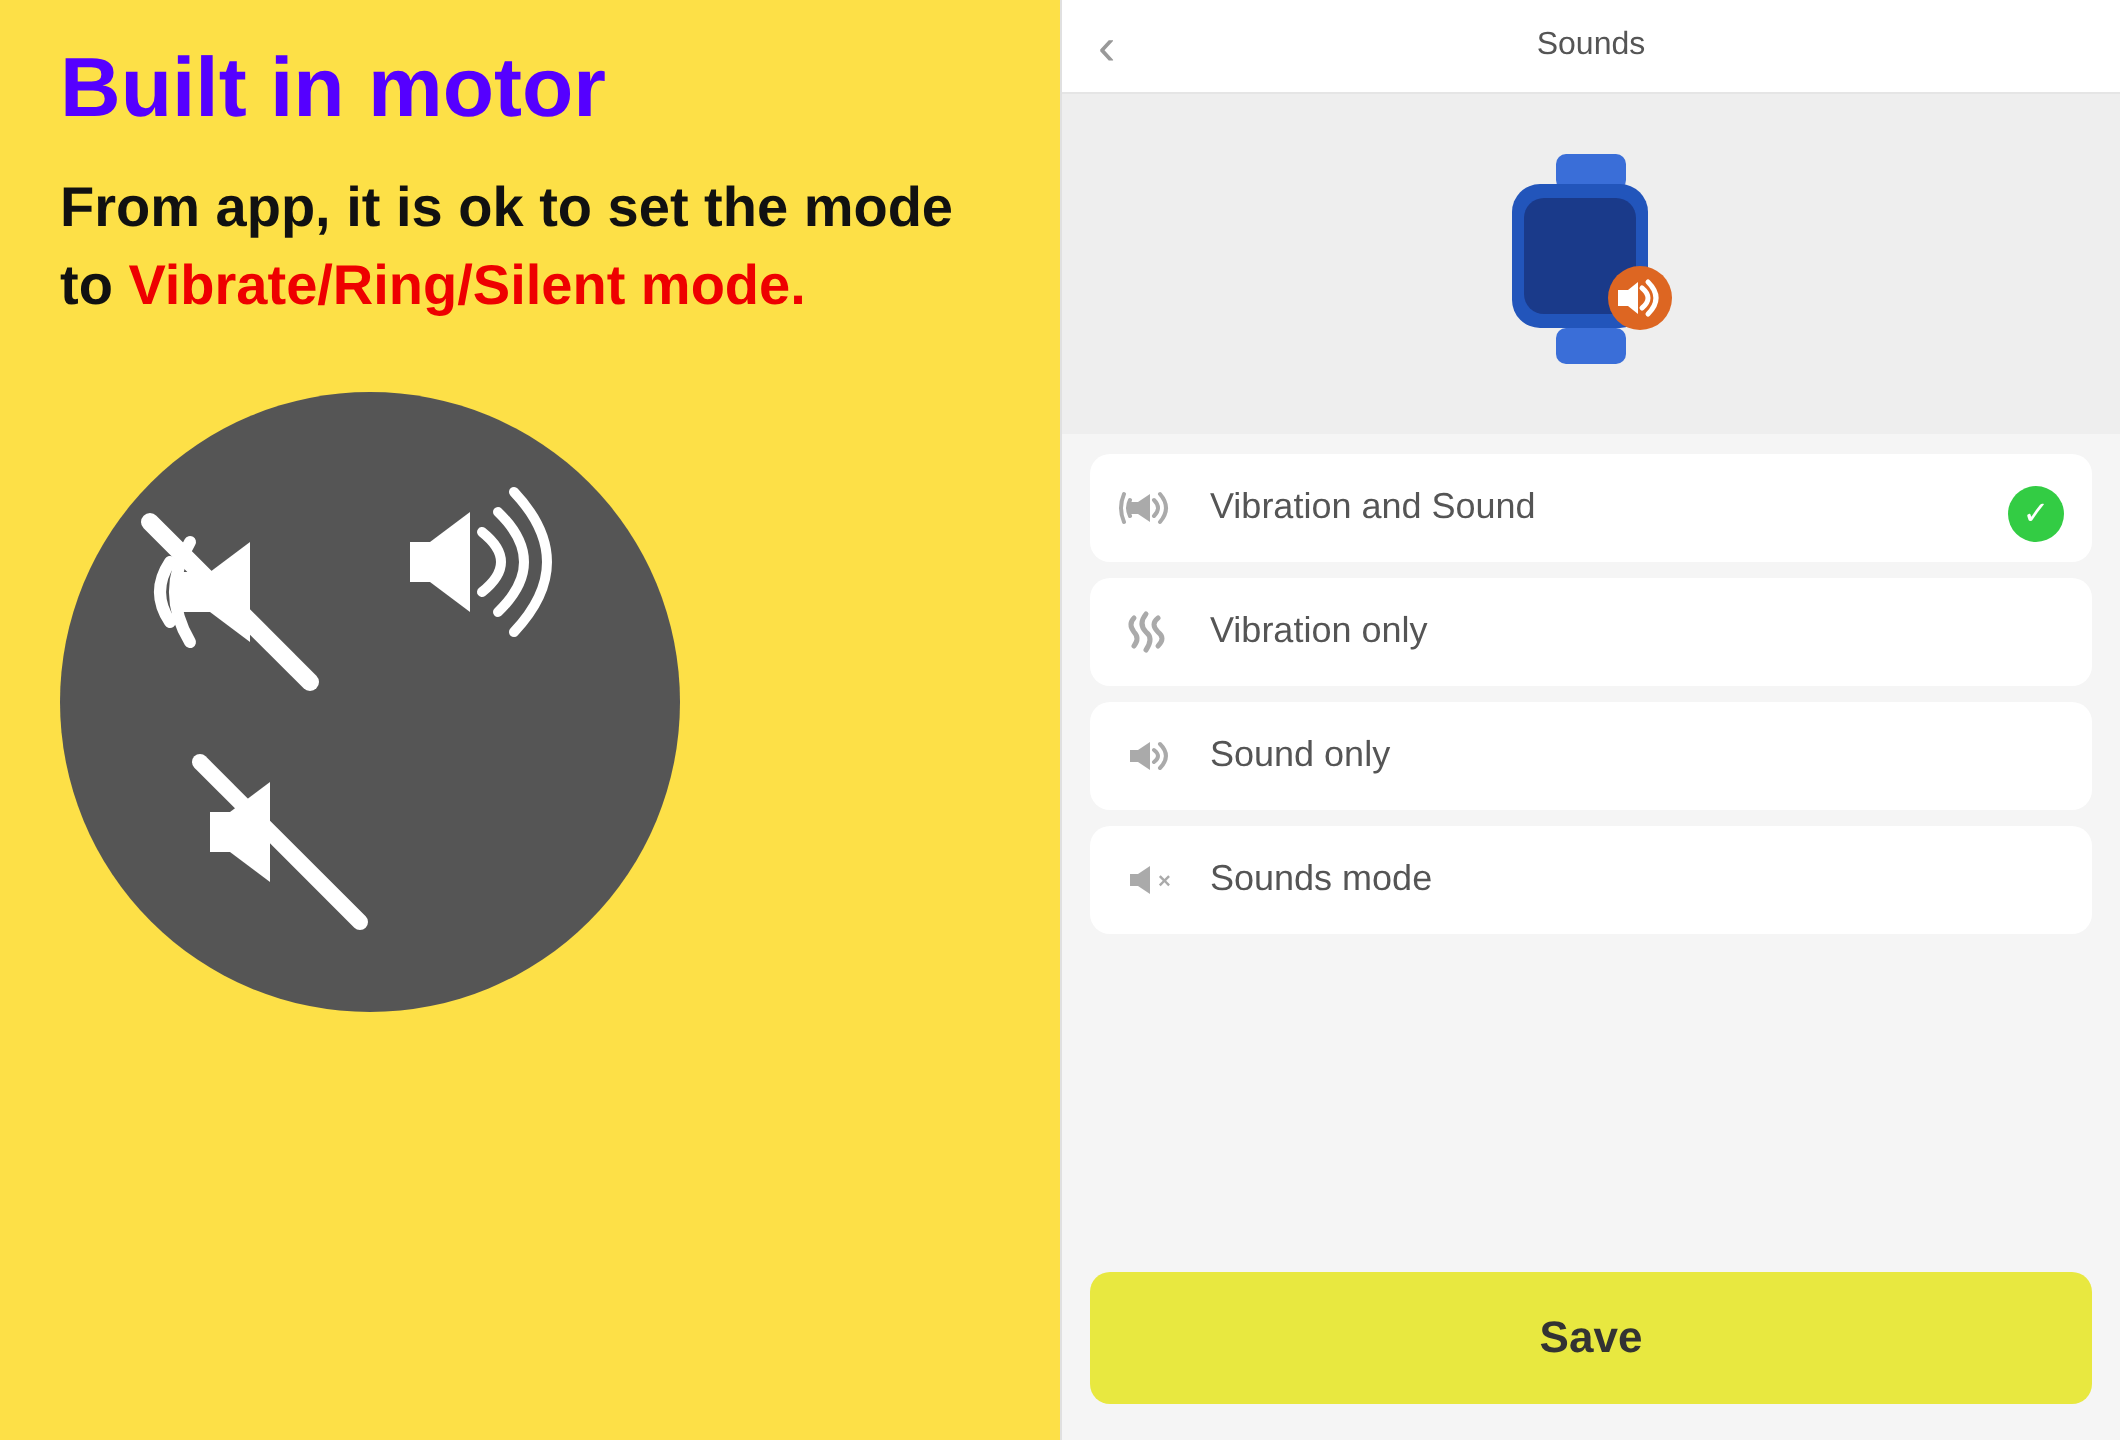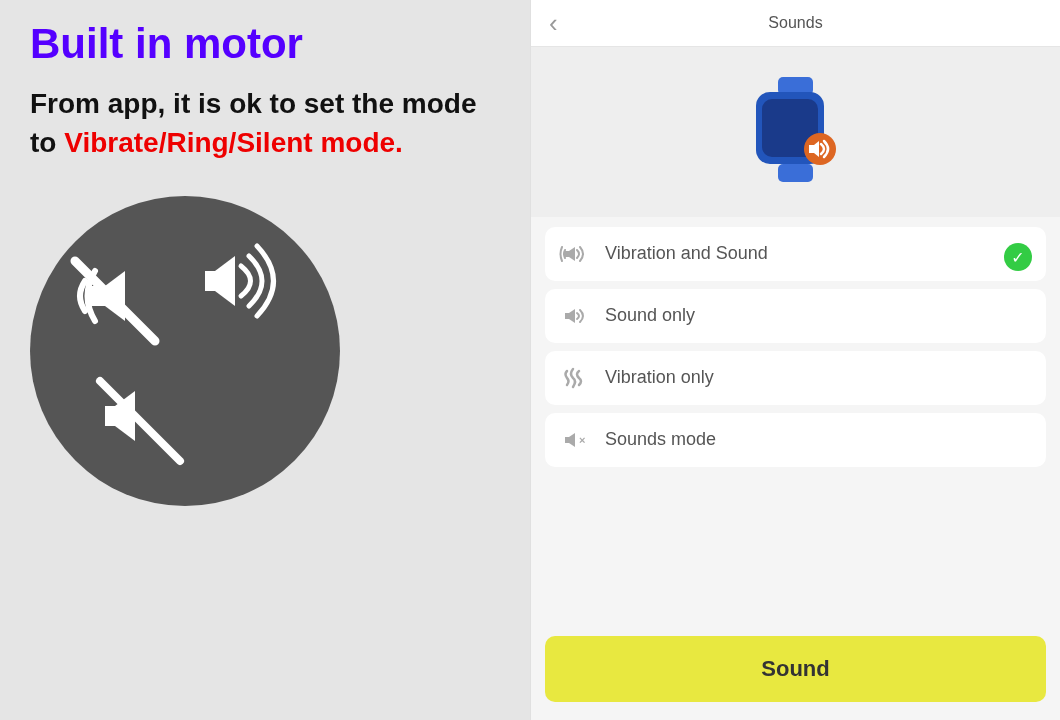--- a/index.html
+++ b/index.html
@@ -14,21 +14,21 @@
 
     
     .left-panel {
       width: 530px;
       height: 720px;
       padding: 20px 30px;
       display: flex;
       flex-direction: column;
       align-items: flex-start;
       justify-content: flex-start;
-      background: #e5e5e5;
+      background: #fde047;
     }
 
     .title {
       font-size: 42px;
       font-weight: bold;
       color: #5500ff;
       margin-bottom: 16px;
     }
 
     .description {
@@ -259,50 +259,50 @@
           <path d="M 21 4 Q 27 11 21 18" stroke="#aaa" stroke-width="2" fill="none" stroke-linecap="round"></path>
         </svg>
       </div>
       <span class="option-label">Vibration and Sound</span>
       <div class="check-icon">✓</div>
     </div>
 
     <div class="option-row">
       <div class="option-icon">
         <svg width="32" height="22" viewBox="0 0 32 22" xmlns="http://www.w3.org/2000/svg">
+
+          <path d="M 8 4 Q 5 7 8 11 Q 11 14 8 18" stroke="#aaa" stroke-width="2.5" fill="none" stroke-linecap="round"></path>
+          <path d="M 14 2 Q 10 7 14 11 Q 18 14 14 20" stroke="#aaa" stroke-width="2.5" fill="none" stroke-linecap="round"></path>
+          <path d="M 20 4 Q 16 7 20 11 Q 24 14 20 18" stroke="#aaa" stroke-width="2.5" fill="none" stroke-linecap="round"></path>
+        </svg>
+      </div>
+      <span class="option-label">Vibration only</span>
+    </div>
+
+    <div class="option-row">
+      <div class="option-icon">
+        <svg width="32" height="22" viewBox="0 0 32 22" xmlns="http://www.w3.org/2000/svg">
           <polygon points="10,8 16,4 16,18 10,14" fill="#aaa"></polygon>
           <rect x="6" y="8" width="4" height="6" fill="#aaa"></rect>
           <path d="M 18 8 Q 22 11 18 14" stroke="#aaa" stroke-width="2" fill="none" stroke-linecap="round"></path>
           <path d="M 21 5 Q 27 11 21 17" stroke="#aaa" stroke-width="2" fill="none" stroke-linecap="round"></path>
         </svg>
       </div>
       <span class="option-label">Sound only</span>
     </div>
 
     <div class="option-row">
       <div class="option-icon">
         <svg width="32" height="22" viewBox="0 0 32 22" xmlns="http://www.w3.org/2000/svg">
-
-          <path d="M 8 4 Q 5 7 8 11 Q 11 14 8 18" stroke="#aaa" stroke-width="2.5" fill="none" stroke-linecap="round"></path>
-          <path d="M 14 2 Q 10 7 14 11 Q 18 14 14 20" stroke="#aaa" stroke-width="2.5" fill="none" stroke-linecap="round"></path>
-          <path d="M 20 4 Q 16 7 20 11 Q 24 14 20 18" stroke="#aaa" stroke-width="2.5" fill="none" stroke-linecap="round"></path>
-        </svg>
-      </div>
-      <span class="option-label">Vibration only</span>
-    </div>
-
-    <div class="option-row">
-      <div class="option-icon">
-        <svg width="32" height="22" viewBox="0 0 32 22" xmlns="http://www.w3.org/2000/svg">
           <polygon points="10,8 16,4 16,18 10,14" fill="#aaa"></polygon>
           <rect x="6" y="8" width="4" height="6" fill="#aaa"></rect>
 
           <text x="20" y="15" font-size="11" fill="#aaa" font-weight="bold">×</text>
         </svg>
       </div>
       <span class="option-label">Sounds mode</span>
     </div>
 
   </div>
 
-  <button class="save-btn">Sound</button>
+  <button class="save-btn">Save</button>
 
 </div>
 
 </body></html>

